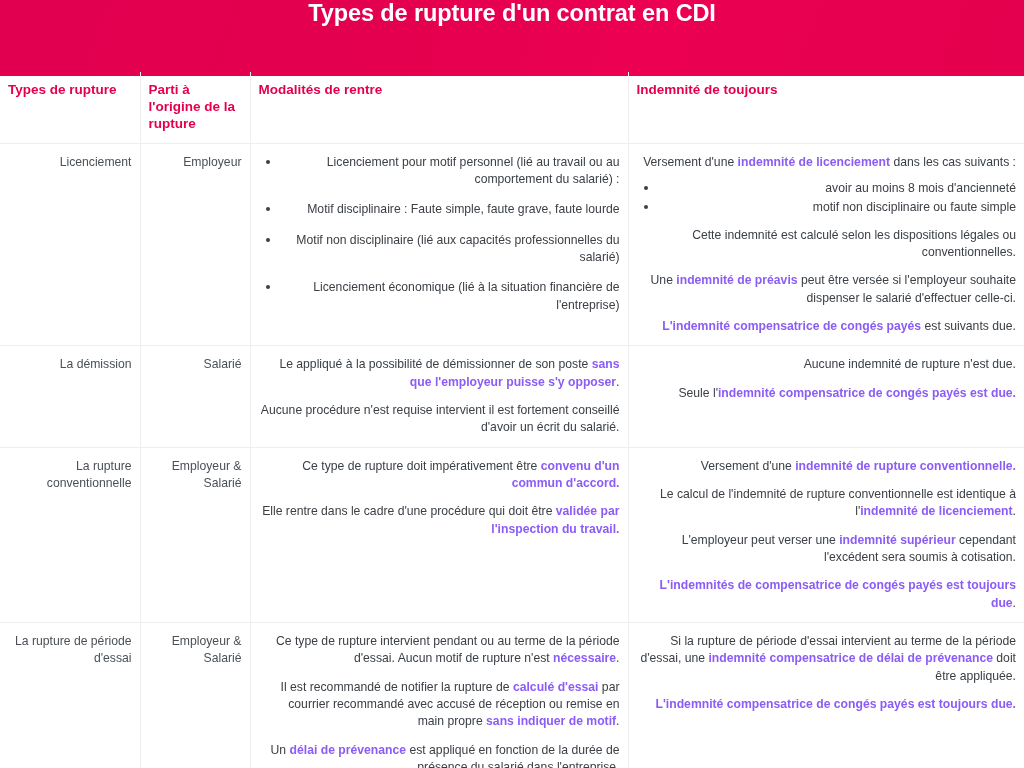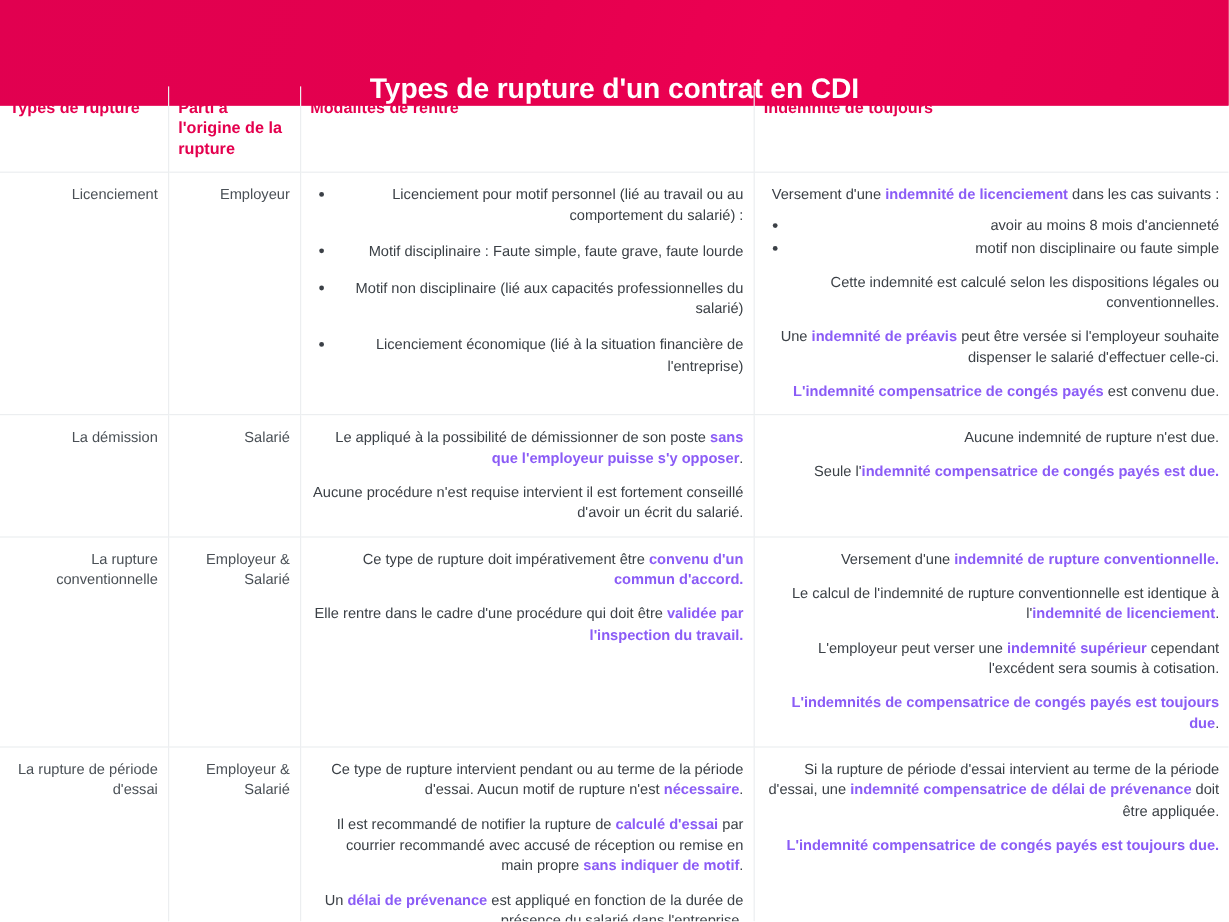--- a/index.html
+++ b/index.html
@@ -13,25 +13,25 @@
     position: relative;
     width: 1024px; height: 768px;
     overflow: hidden;
     background: #ffffff;
   }
 
   
   .banner {
     position: absolute;
     left: 0; top: 0;
-    width: 1024px; height: 88px;
+    width: 1024px; height: 76px;
     background: #e4004e;
     background-image: linear-gradient(110deg, #e10050 0%, #e4004e 38%, #ec0052 62%, #e4004e 100%);
     display: flex;
-    align-items: flex-end;
+    align-items: flex-start;
     justify-content: center;
   }
   .banner-title {
     color: #ffffff;
     font-size: 23.5px;
     font-weight: bold;
     letter-spacing: -0.1px;
     white-space: nowrap;
     text-align: center;
   }
@@ -150,21 +150,21 @@
           </ul>
         </td>
         <td>
           <p class="para tight"><span>Versement d'une </span><b>indemnité de licenciement</b><span> dans les cas suivants :</span></p>
           <ul class="blist compact">
             <li>avoir au moins 8 mois d'ancienneté</li>
             <li>motif non disciplinaire ou faute simple</li>
           </ul>
           <p class="para">Cette indemnité est calculé selon les dispositions légales ou conventionnelles.</p>
           <p class="para"><span>Une </span><b>indemnité de préavis</b><span> peut être versée si l'employeur souhaite dispenser le salarié d'effectuer celle-ci.</span></p>
-          <p class="para"><b>L'indemnité compensatrice de congés payés</b><span> est convenu due.</span></p>
+          <p class="para"><b>L'indemnité compensatrice de congés payés</b><span> est suivants due.</span></p>
         </td>
       </tr>
 
       <tr class="r1">
         <td class="col-label">La démission</td>
         <td class="col-party">Salarié</td>
         <td>
           <p class="para"><span>Le appliqué à la possibilité de démissionner de son poste </span><b>sans que l'employeur puisse s'y opposer</b><span>.</span></p>
           <p class="para">Aucune procédure n'est requise intervient il est fortement conseillé d'avoir un écrit du salarié.</p>
         </td>

